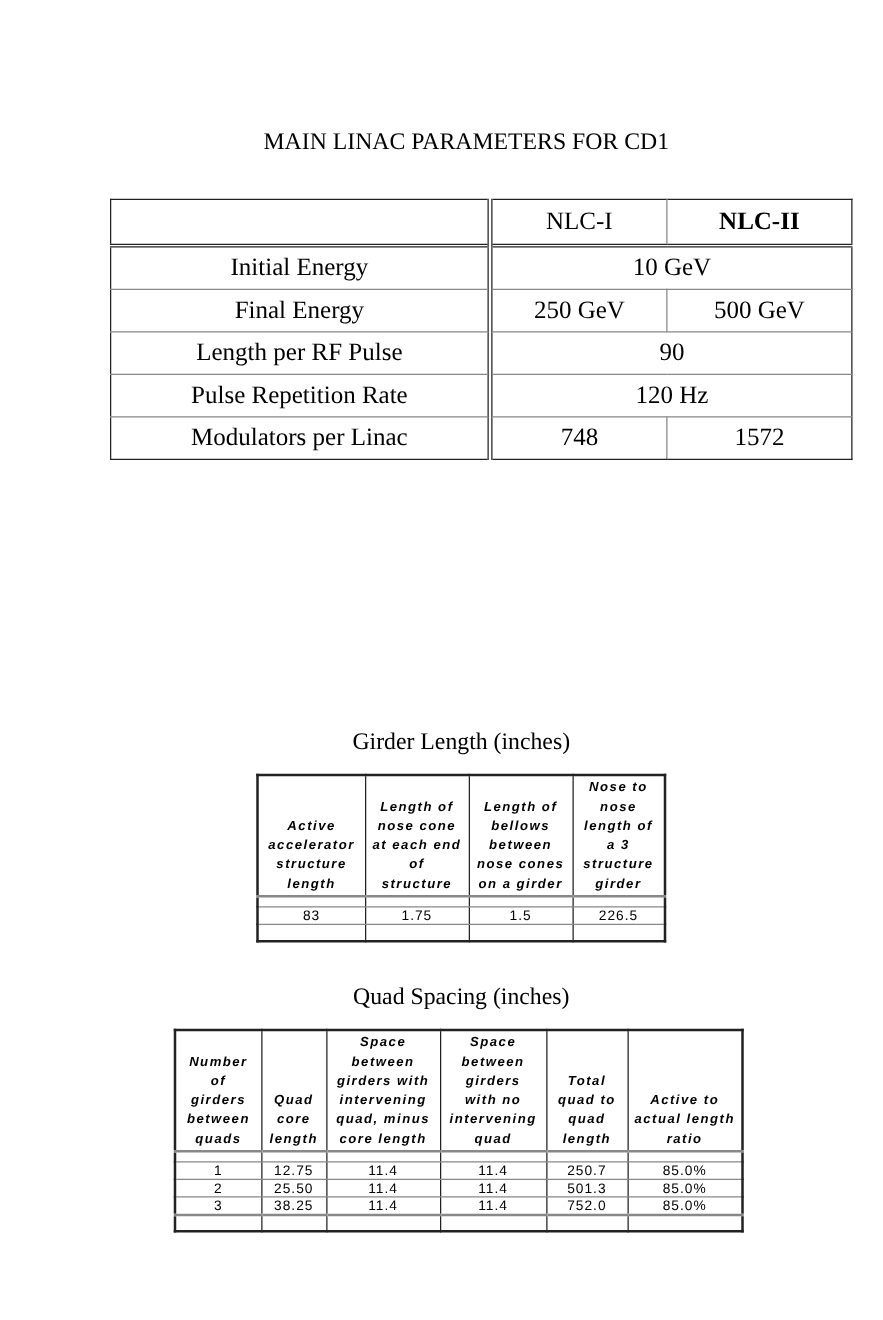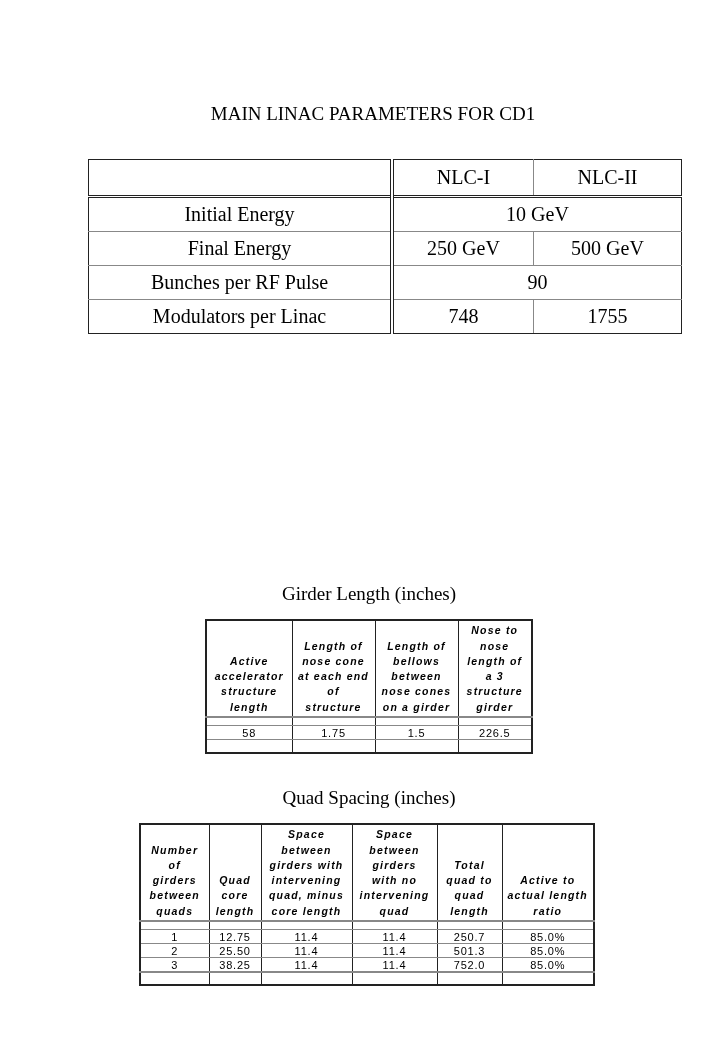--- a/index.html
+++ b/index.html
@@ -18,21 +18,21 @@
       position: absolute; left: 88px; top: 159px;
       border-collapse: collapse; table-layout: fixed;
       border: 1px solid #222;
     }
     #main-table td {
       height: 33px; padding: 0; text-align: center; vertical-align: middle;
       font-size: 20px; border: 1px solid #888;
     }
     #main-table td.label { width: 301px; }
     #main-table td.c1 { width: 139px; }
-    #main-table td.c2 { width: 147px; }
+    #main-table td.c2 { width: 147px; font-weight: bold; }
     #main-table tr.head td { height: 35px; border-bottom: 3px double #222; }
     #main-table td.label { border-right: 4px double #222; }
     #main-table tr.head td { border-top: 1px solid #222; }
     #main-table tr td:last-child { border-right: 1px solid #222; }
     #main-table tr:last-child td { border-bottom: 1px solid #222; }
     #main-table td:first-child { border-left: 1px solid #222; }
     sup { font-size: 13px; vertical-align: 8px; line-height: 0; }
 
     .section-title {
       position: absolute; left: 0; text-align: center; font-size: 19px;
@@ -82,27 +82,31 @@
   <tr>
     <td class="label">Initial Energy</td>
     <td colspan="2">10 GeV</td>
   </tr>
   <tr>
     <td class="label">Final Energy</td>
     <td>250 GeV</td>
     <td>500 GeV</td>
   </tr>
   <tr>
-    <td class="label">Bunches per RF Pulse</td>
+    <td class="label">Length per RF Pulse</td>
     <td colspan="2">90</td>
+  </tr>
+  <tr>
+    <td class="label">Pulse Repetition Rate</td>
+    <td colspan="2">120 Hz</td>
   </tr>
   <tr>
     <td class="label">Modulators per Linac</td>
     <td>748</td>
-    <td>1755</td>
+    <td>1572</td>
   </tr>
 </tbody>
   </table>
 
 <div id="girder-title" class="section-title serif">Girder Length (inches)</div>
 
 <table id="girder-table" class="small-table sans">
   <colgroup>
     <col style="width:86px">
       <col style="width:83px">
@@ -116,21 +120,21 @@
     <th>Length of<br>bellows<br>between<br>nose cones<br>on a girder</th>
     <th>Nose to<br>nose<br>length of<br>a 3<br>structure<br>girder</th>
   </tr>
   <tr class="spacer">
         <td></td>
         <td></td>
         <td></td>
         <td></td>
       </tr>
   <tr class="data">
-    <td>58</td>
+    <td>83</td>
     <td>1.75</td>
     <td>1.5</td>
     <td>226.5</td>
   </tr>
   <tr class="spacer-end">
         <td></td>
         <td></td>
         <td></td>
         <td></td>
       </tr>

